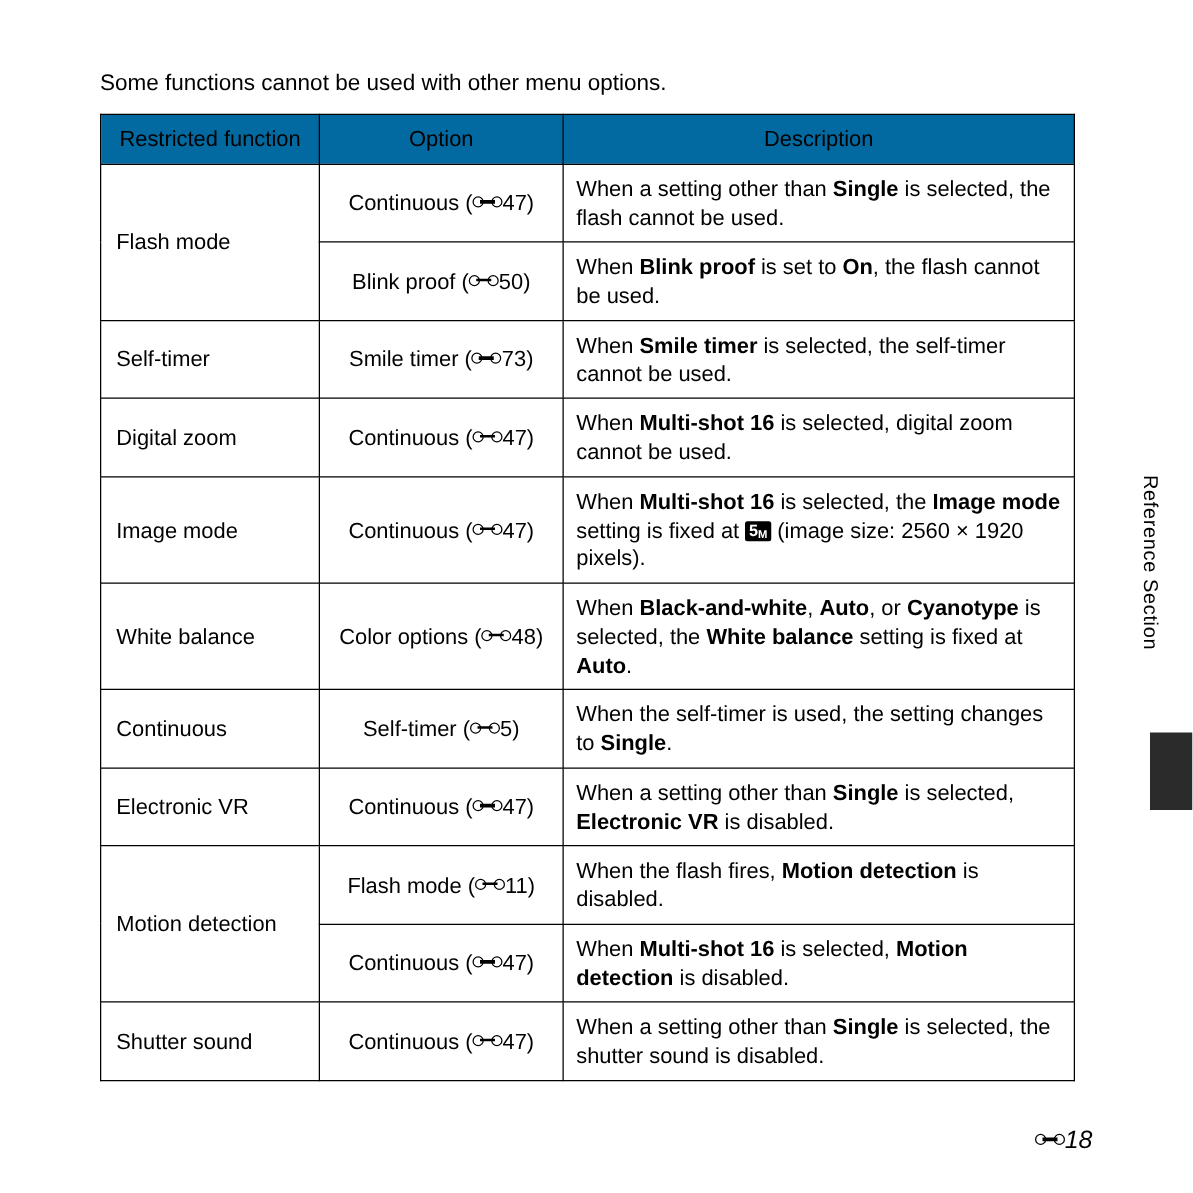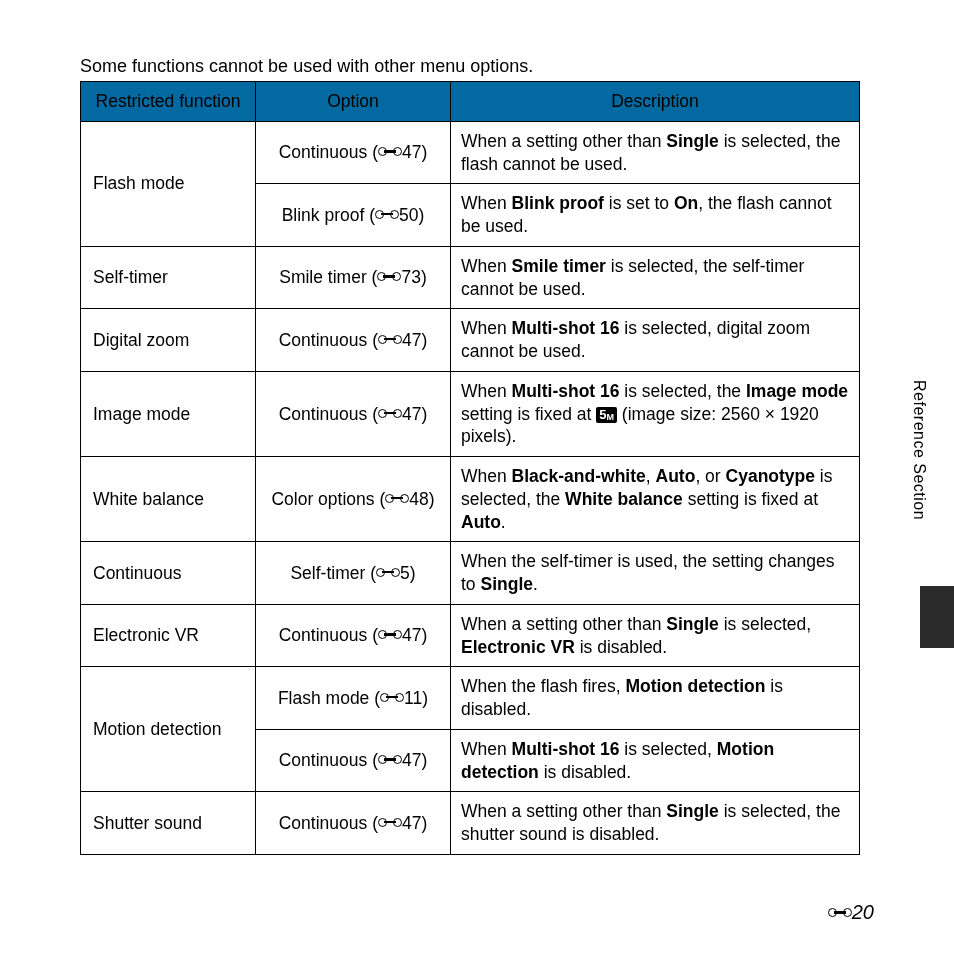--- a/index.html
+++ b/index.html
@@ -22,21 +22,21 @@
   }
   .title-bar {
     background: #C2C2C2;
     border-left: 8px solid #5d5d5d;
     padding: 8px 10px 8px 10px;
     font-size: 26px;
     font-weight: 700;
     letter-spacing: 0.2px;
   }
   .intro {
-    margin: 18px 0 4px 0;
+    margin: 18px 0 14px 0;
     font-size: 18px;
   }
   table.grid {
     border-collapse: collapse;
     width: 780px;
     table-layout: fixed;
   }
   table.grid th, table.grid td {
     border: 1px solid #000;
     padding: 8px 10px;
@@ -260,16 +260,16 @@
           <span>When a setting other than </span><b>Single</b><span> is selected, the shutter sound is disabled.</span>
         </td>
       </tr>
     </tbody>
   </table>
 
   <div class="side-label">Reference Section</div>
   <div class="side-tab"></div>
 
   <div class="page-num">
-    <span class="ref-icon"><span class="icon-ref"><span class="bar"></span></span></span><span>20</span>
+    <span class="ref-icon"><span class="icon-ref"><span class="bar"></span></span></span><span>18</span>
   </div>
 
 </div>
 
 </body></html>

